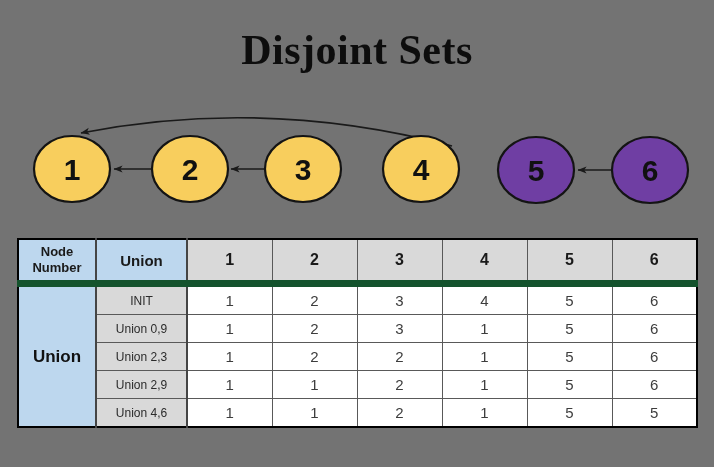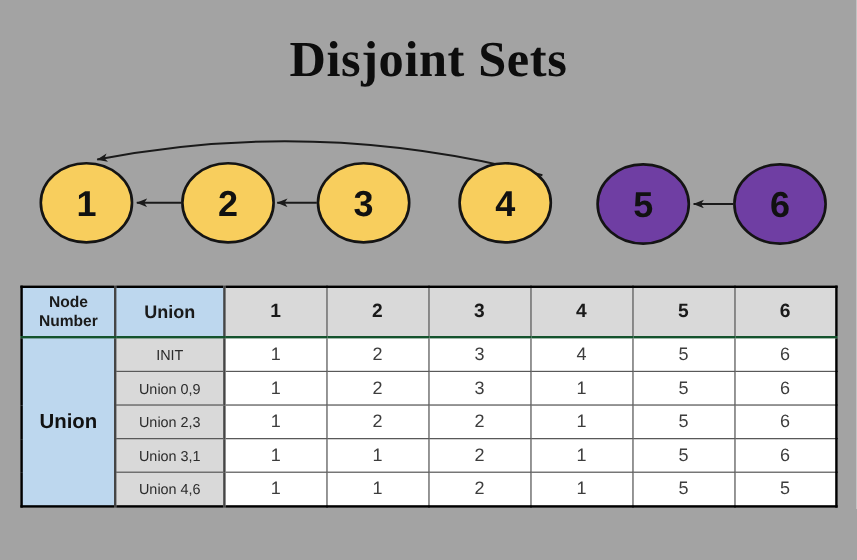--- a/index.html
+++ b/index.html
@@ -1,20 +1,20 @@
 <!DOCTYPE html>
 <html><head>
 <meta charset="utf-8">
 <style>
   html, body { margin: 0; padding: 0; background: #ffffff; }
   .stage {
     position: relative;
     width: 714px;
     height: 467px;
-    background: #a3a3a3;
+    background: #737373;
     overflow: hidden;
     font-family: "Liberation Sans", sans-serif;
   }
   .title {
     position: absolute;
     top: 26px;
     left: 0;
     width: 714px;
     text-align: center;
     font-family: "Liberation Serif", serif;
@@ -41,21 +41,21 @@
     table-layout: fixed;
     border: 2px solid #000000;
   }
   .root-table th, .root-table td {
     border: 1px solid #595959;
     text-align: center;
     vertical-align: middle;
     padding: 0;
     font-family: "Liberation Sans", sans-serif;
   }
-  .root-table thead th { height: 40px; border-bottom: 2px solid #14532d; margin-left: 36px; }
+  .root-table thead th { height: 40px; border-bottom: 7px solid #14532d; margin-left: 36px; }
   .root-table tbody td { height: 27px; }
   .cell-blue { background: #BDD7EE; }
   .cell-gray { background: #D9D9D9; }
   .corner-h { font-size: 13px; font-weight: 700; line-height: 1.2; color: #1a1a1a; }
   .step-h   { font-size: 15px; font-weight: 700; color: #1a1a1a; border-right: 2px solid #454545 !important; }
   .corner-h { border-right: 2px solid #454545 !important; }
   .num-h    { font-size: 16px; font-weight: 700; color: #1a1a1a; }
   .step-cell { font-size: 12px; font-weight: 400; color: #2b2b2b; background: #D9D9D9; border-right: 2px solid #454545 !important; }
   .val-cell  { font-size: 15px; font-weight: 400; color: #3d3d3d; background: #ffffff; }
   .root-cell { font-size: 17px; font-weight: 700; color: #111111; border-right: 2px solid #454545 !important; }
@@ -151,21 +151,21 @@
       <tr>
         <td class="step-cell">Union 2,3</td>
         <td class="val-cell">1</td>
         <td class="val-cell">2</td>
         <td class="val-cell">2</td>
         <td class="val-cell">1</td>
         <td class="val-cell">5</td>
         <td class="val-cell">6</td>
       </tr>
       <tr>
-        <td class="step-cell">Union 3,1</td>
+        <td class="step-cell">Union 2,9</td>
         <td class="val-cell">1</td>
         <td class="val-cell">1</td>
         <td class="val-cell">2</td>
         <td class="val-cell">1</td>
         <td class="val-cell">5</td>
         <td class="val-cell">6</td>
       </tr>
       <tr>
         <td class="step-cell">Union 4,6</td>
         <td class="val-cell">1</td>

